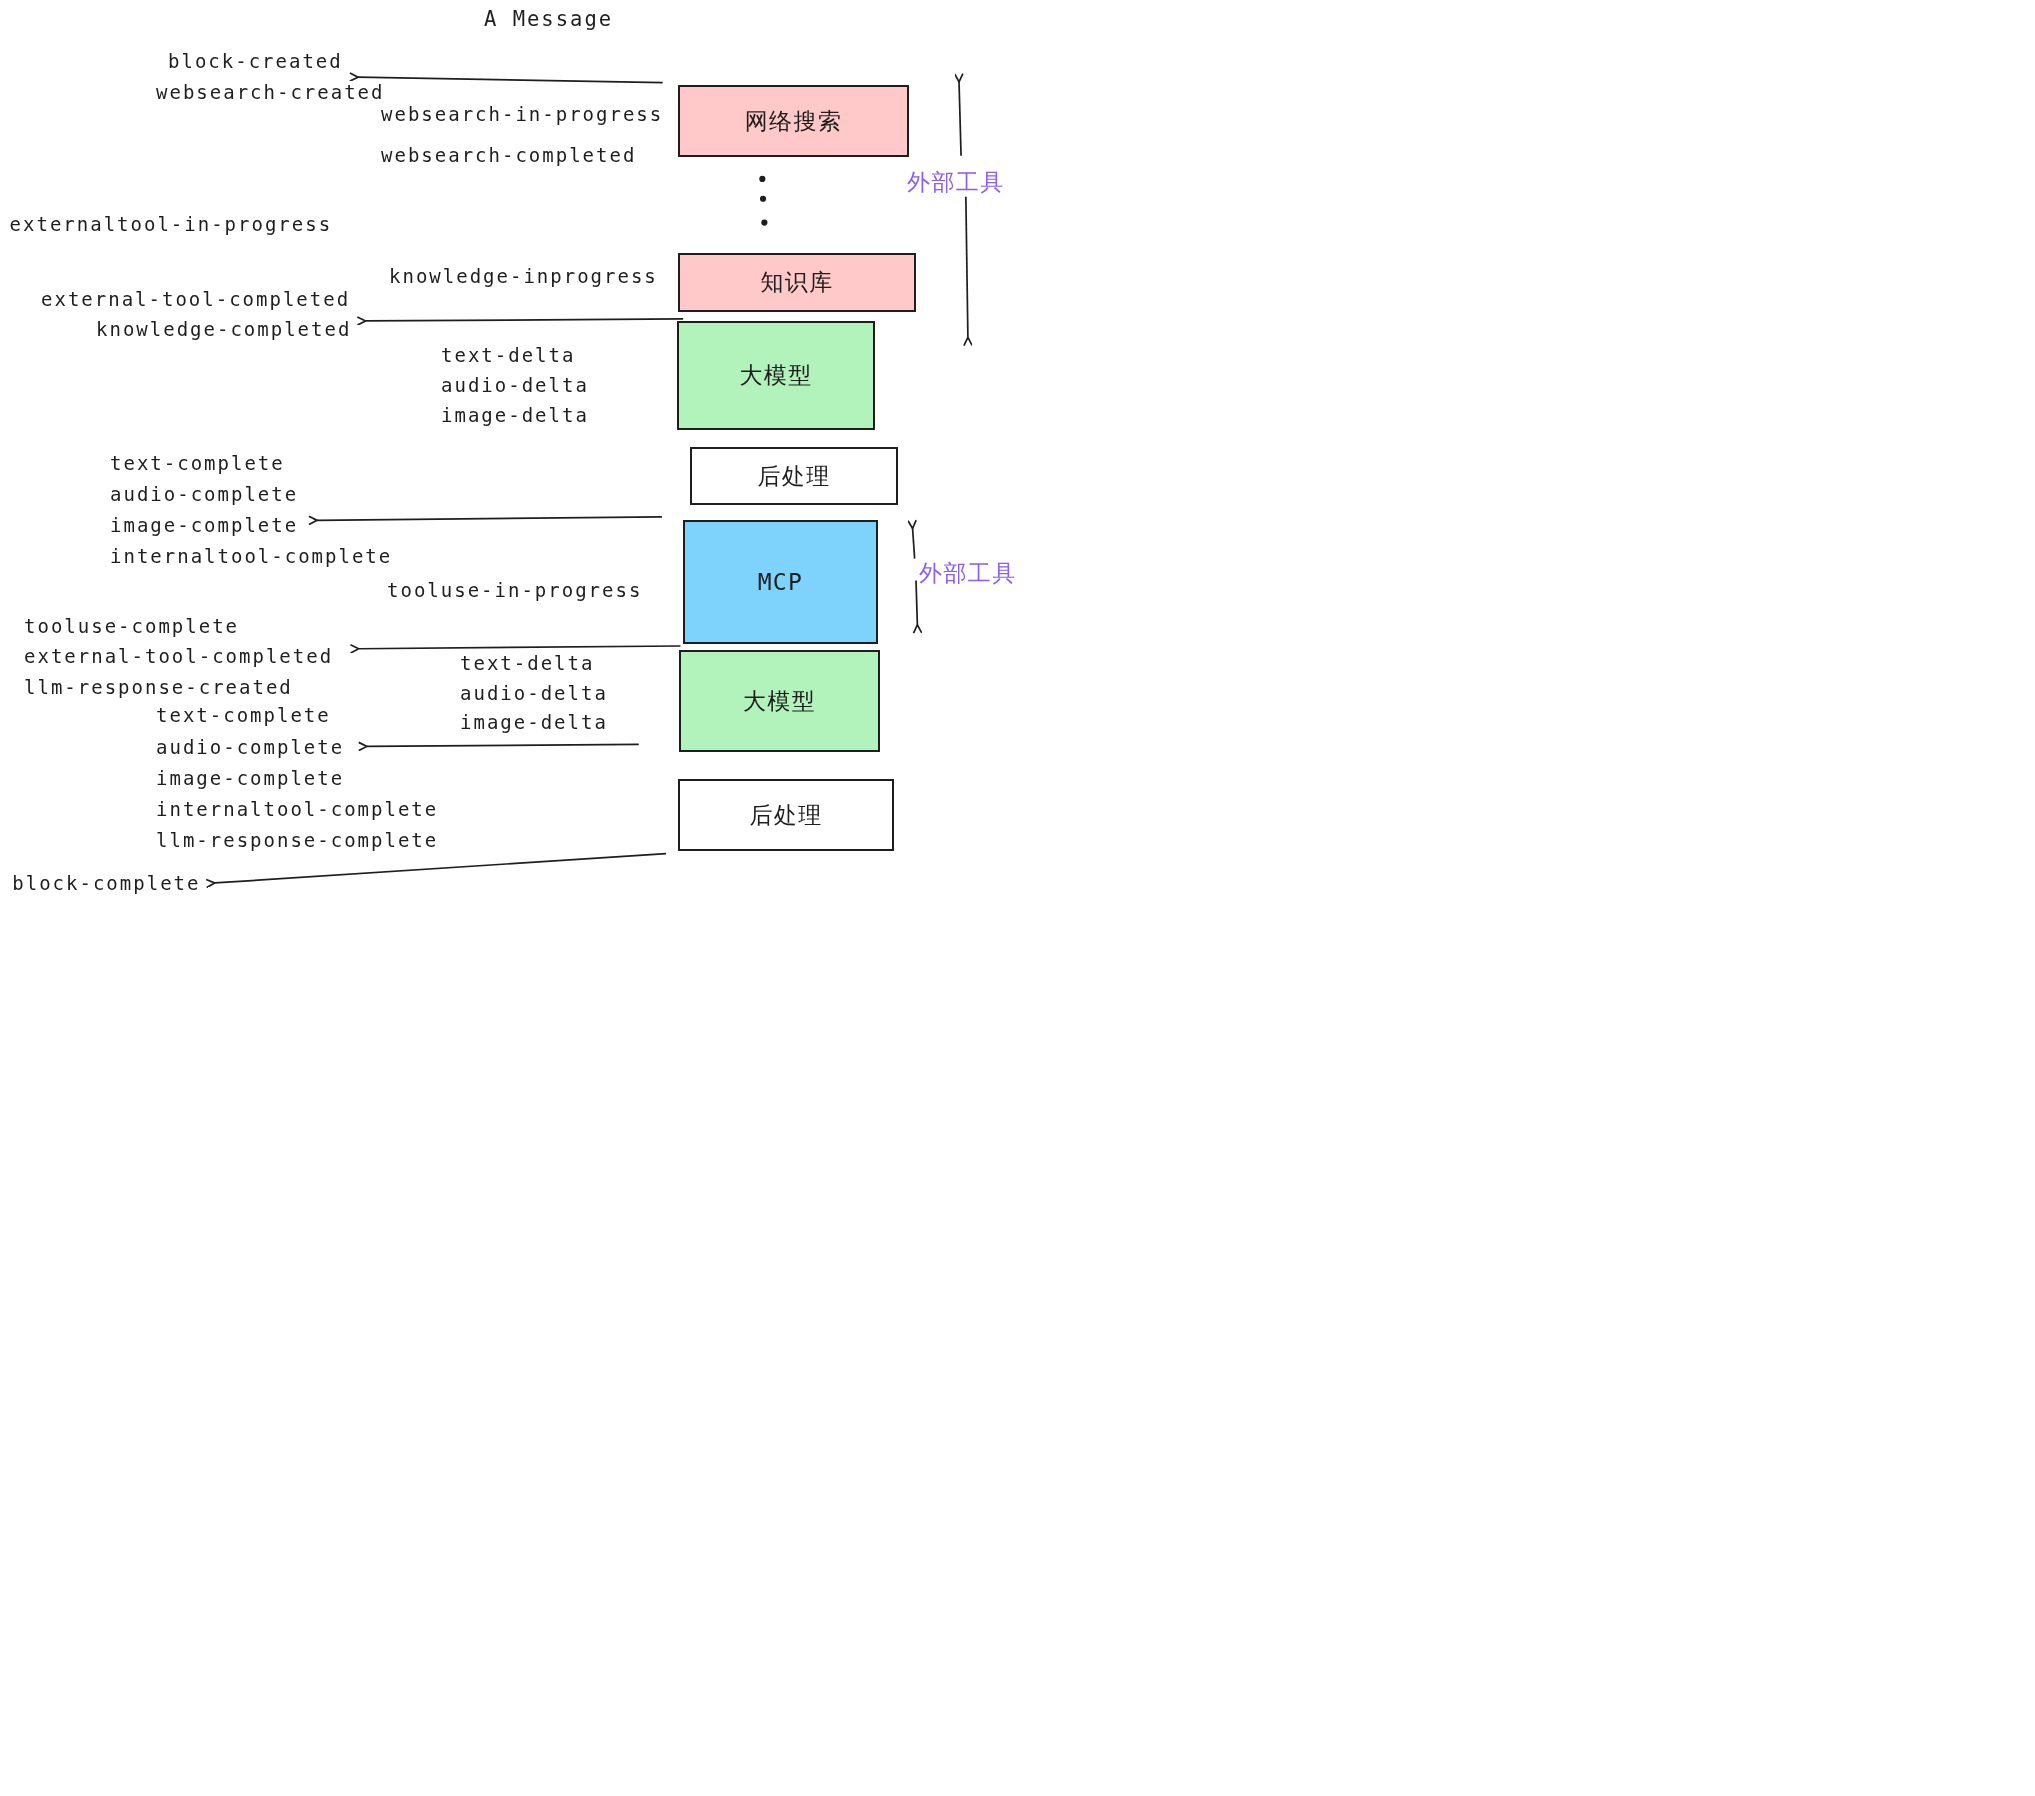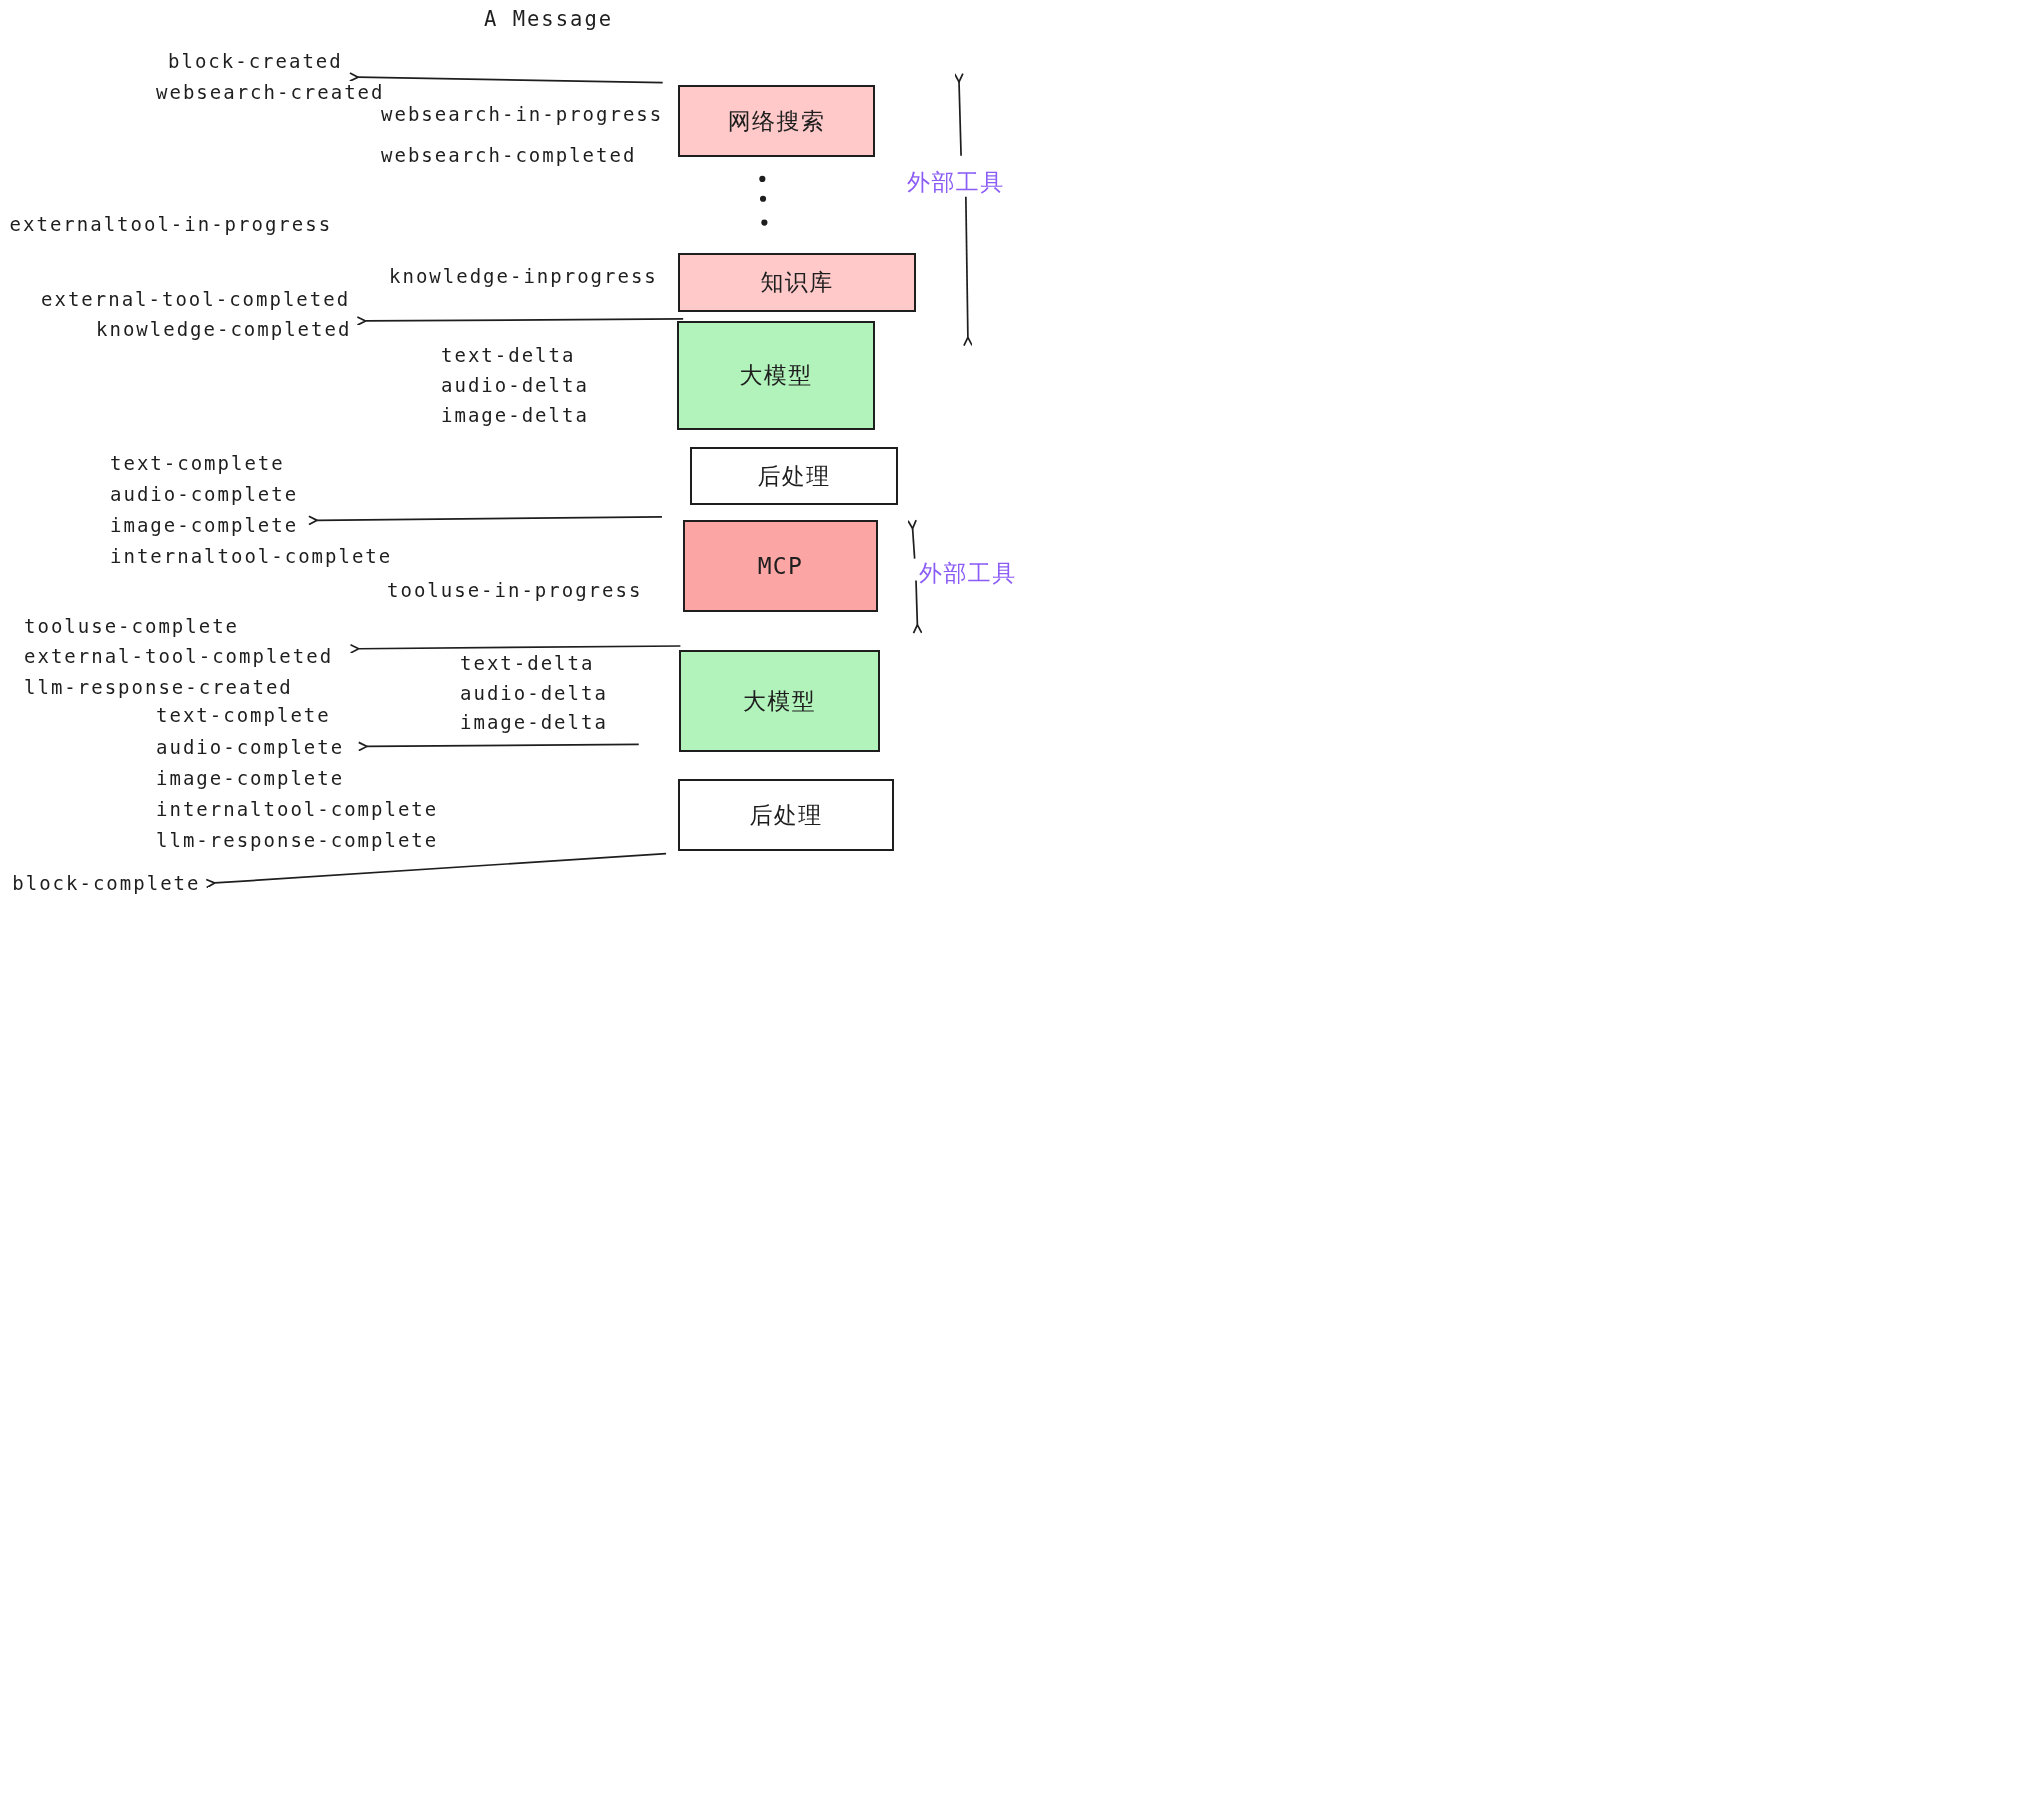--- a/index.html
+++ b/index.html
@@ -100,37 +100,37 @@
   <div class="evt" style="left:460px;top:652px;">text-delta</div>
   <div class="evt" style="left:460px;top:682px;">audio-delta</div>
   <div class="evt" style="left:460px;top:711px;">image-delta</div>
   <div class="evt" style="left:156px;top:704px;">text-complete</div>
   <div class="evt" style="left:156px;top:736px;">audio-complete</div>
   <div class="evt" style="left:156px;top:767px;">image-complete</div>
   <div class="evt" style="left:156px;top:798px;">internaltool-complete</div>
   <div class="evt" style="left:156px;top:829px;">llm-response-complete</div>
   <div class="evt" style="left:12.3px;top:872px;">block-complete</div>
 
-  <div class="box" style="left: 678px; top: 85px; width: 197px; height: 72px; background: rgb(255, 201, 201);">
+  <div class="box" style="left: 678px; top: 85px; width: 231px; height: 72px; background: rgb(255, 201, 201);">
     <span>网络搜索</span>
   </div>
 
   <div class="box" style="left: 678px; top: 253px; width: 238px; height: 59px; background: rgb(255, 201, 201);">
     <span>知识库</span>
   </div>
 
   <div class="box" style="left: 677px; top: 321px; width: 198px; height: 109px; background: rgb(178, 242, 187);">
     <span>大模型</span>
   </div>
 
   <div class="box thin" style="left: 690px; top: 447px; width: 208px; height: 58px; background: rgb(255, 255, 255);">
     <span>后处理</span>
   </div>
 
-  <div class="box" style="left: 683px; top: 520px; width: 195px; height: 92px; background: #fca5a5;">
+  <div class="box" style="left: 683px; top: 520px; width: 195px; height: 124px; background: #7dd3fc;">
     <span class="mono">MCP</span>
   </div>
 
   <div class="box" style="left: 679px; top: 650px; width: 201px; height: 102px; background: rgb(178, 242, 187);">
     <span>大模型</span>
   </div>
 
   <div class="box thin" style="left: 678px; top: 779px; width: 216px; height: 72px; background: rgb(255, 255, 255);">
     <span>后处理</span>
   </div>

